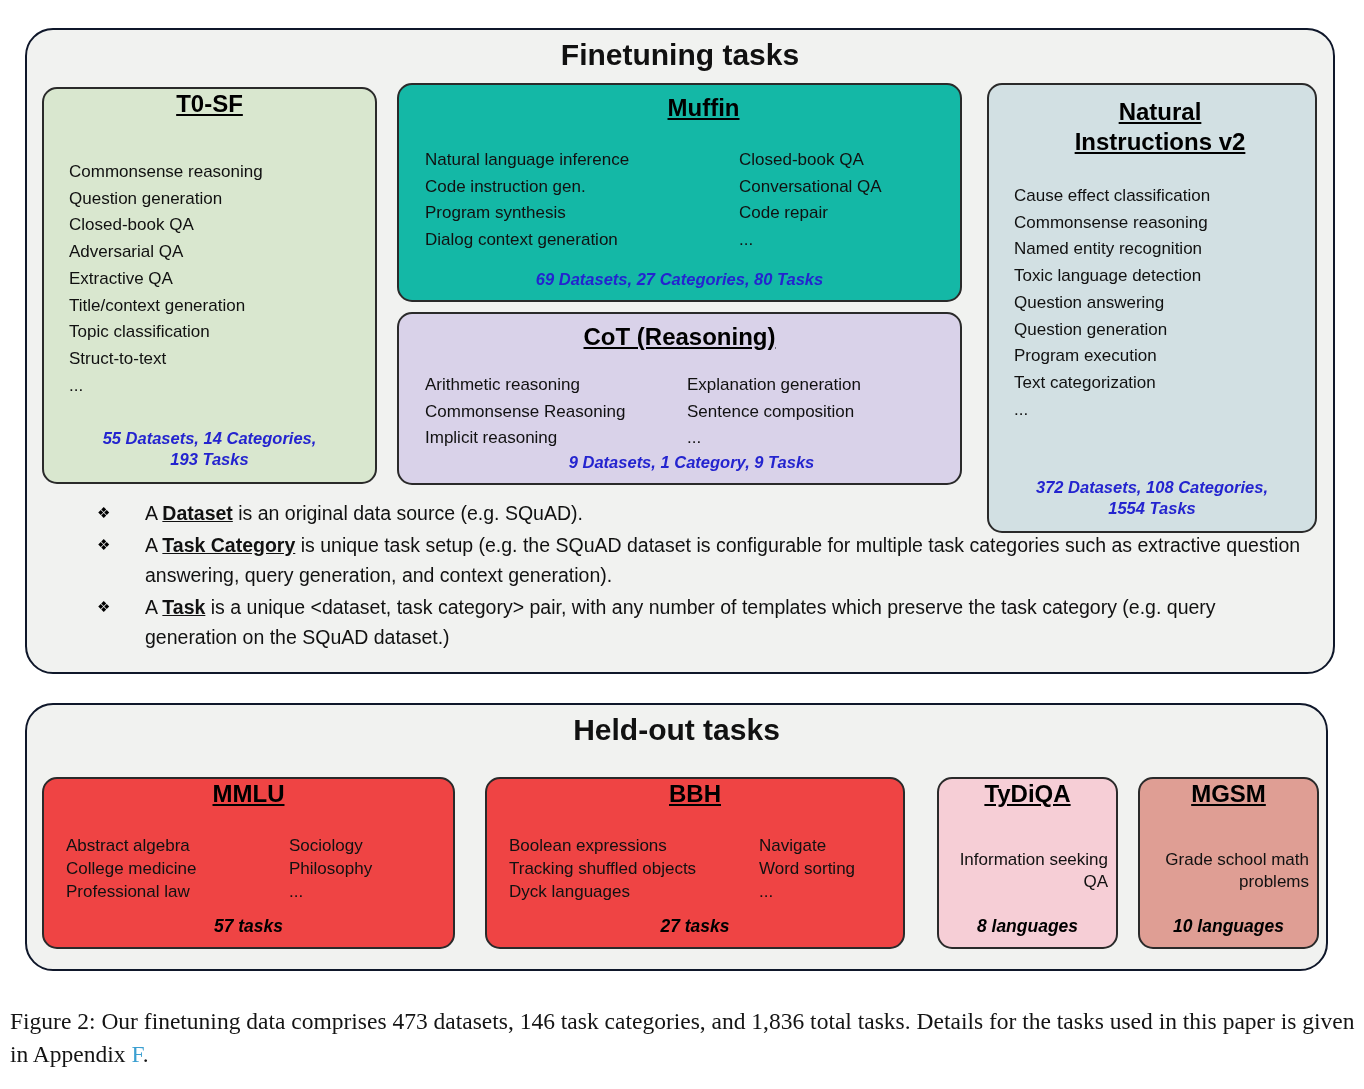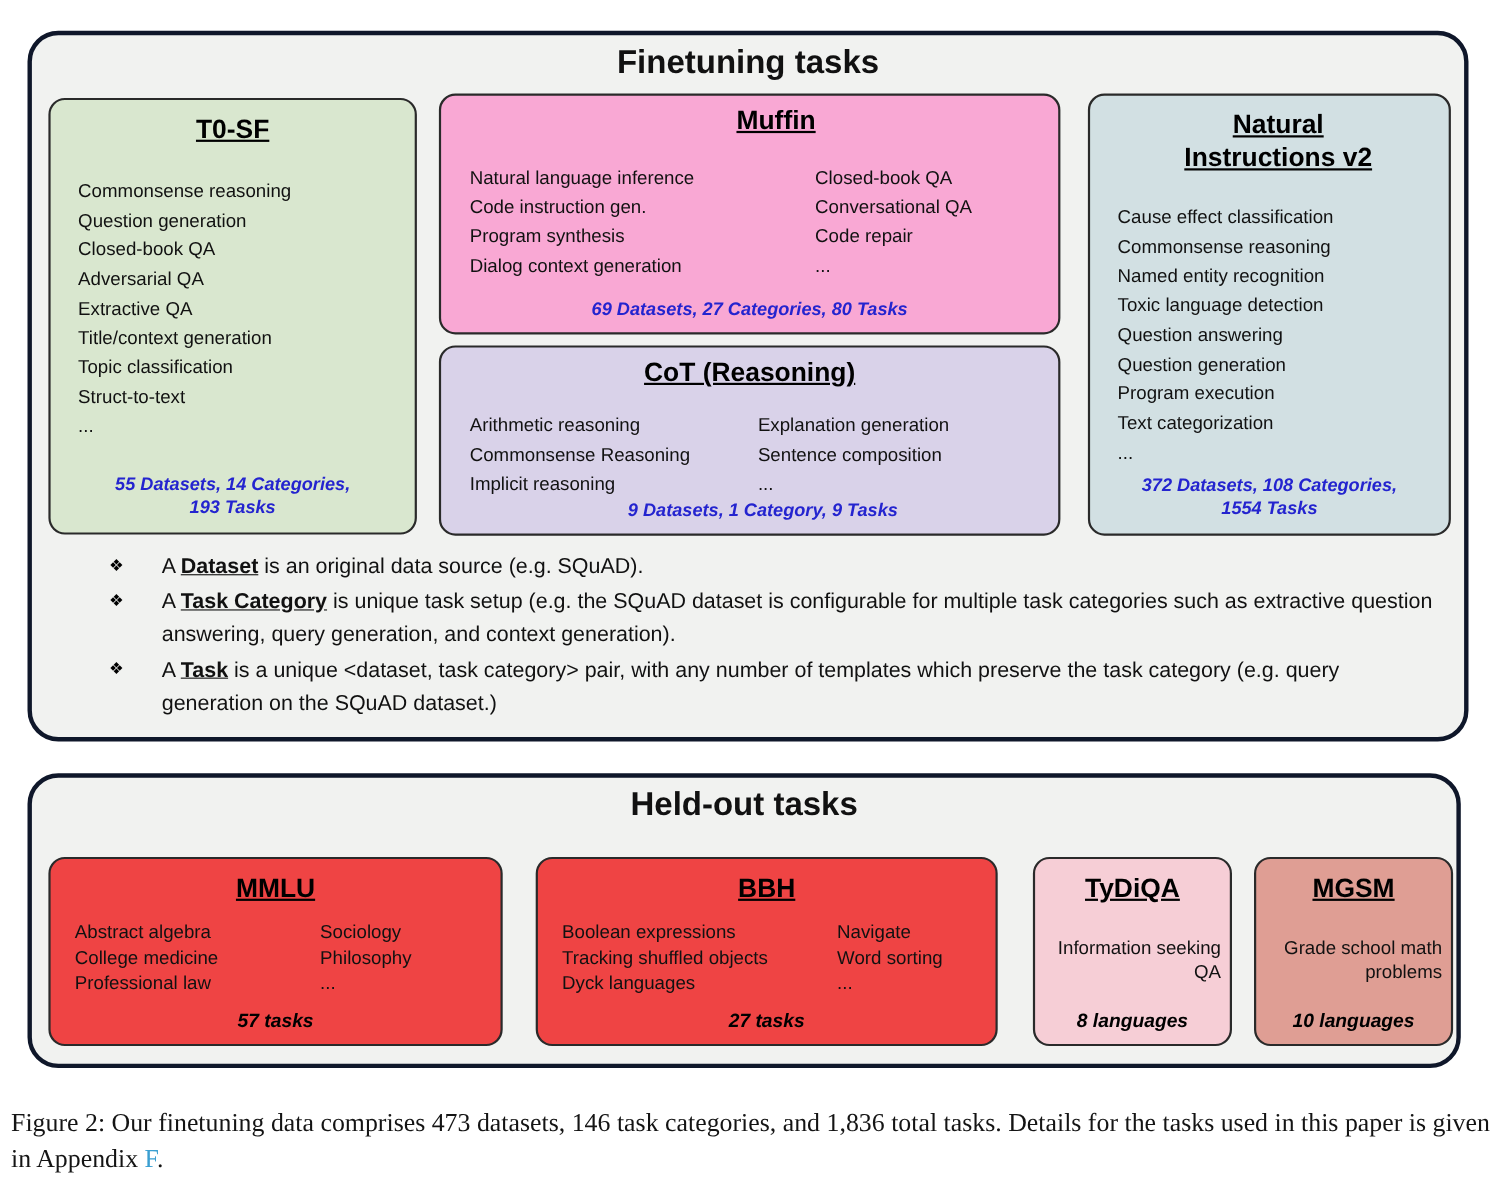--- a/index.html
+++ b/index.html
@@ -1,34 +1,34 @@
 <!DOCTYPE html>
 <html><head>
 <meta charset="utf-8">
 <style>
   * { margin:0; padding:0; box-sizing:border-box; }
   html,body { background:#ffffff; }
   body { width:1364px; height:1089px; font-family:"Liberation Sans", sans-serif; position:relative; }
 
-  .panel { position:absolute; background:#f1f2f0; border:4px solid #0f172a; border-radius:28px; }
+  .panel { position:absolute; background:#f1f2f0; border:2px solid #0f172a; border-radius:28px; }
   #finetuning-panel { left:25px; top:28px; width:1310px; height:646px; }
   #heldout-panel   { left:25px; top:703px; width:1303px; height:268px;text-decoration:underline; }
 
   .panel-title { position:absolute; top:8px; left:0; right:0; text-align:center;
                  font-size:30px; font-weight:bold; color:#111; }
 
   .box { position:absolute; border:2px solid #2a2a2a; border-radius:15px; }
   .box-title { text-align:center; font-size:24px; font-weight:bold; text-decoration:underline;
-               color:#000; margin-top:12px; line-height:30px; }
+               color:#000; line-height:30px; }
 
   
   #box-t0sf   { left:15px;  top:57px;  width:335px; height:397px; background:#d9e7cf; }
-  #box-muffin { left:370px; top:53px;  width:565px; height:219px; background:#f9a8d4;padding-left:48px; }
+  #box-muffin { left:370px; top:53px;  width:565px; height:219px; background:#14b8a6;padding-left:48px; }
   #box-cot    { left:370px; top:282px; width:565px; height:173px; background:#d9d2e9; }
-  #box-niv2   { left:960px; top:53px;  width:330px; height:402px; background:#d2e0e3;padding-left:16px; }
+  #box-niv2   { left:960px; top:53px;  width:330px; height:450px; background:#d2e0e3;padding-left:16px; }
 
   .item { font-size:17px; line-height:26.7px; color:#111; white-space:nowrap; }
 
   .t0sf-items { position:absolute; left:25px; top:70px; }
   .niv2-title { width:210px; margin:12px auto 0 auto; }
   .niv2-items { position:absolute; left:25px; top:98px; }
 
   .muffin-col-left  { position:absolute; left:26px;  top:62px; }
   .muffin-col-right { position:absolute; left:340px; top:62px; }
   .cot-col-left     { position:absolute; left:26px;  top:58px; }

